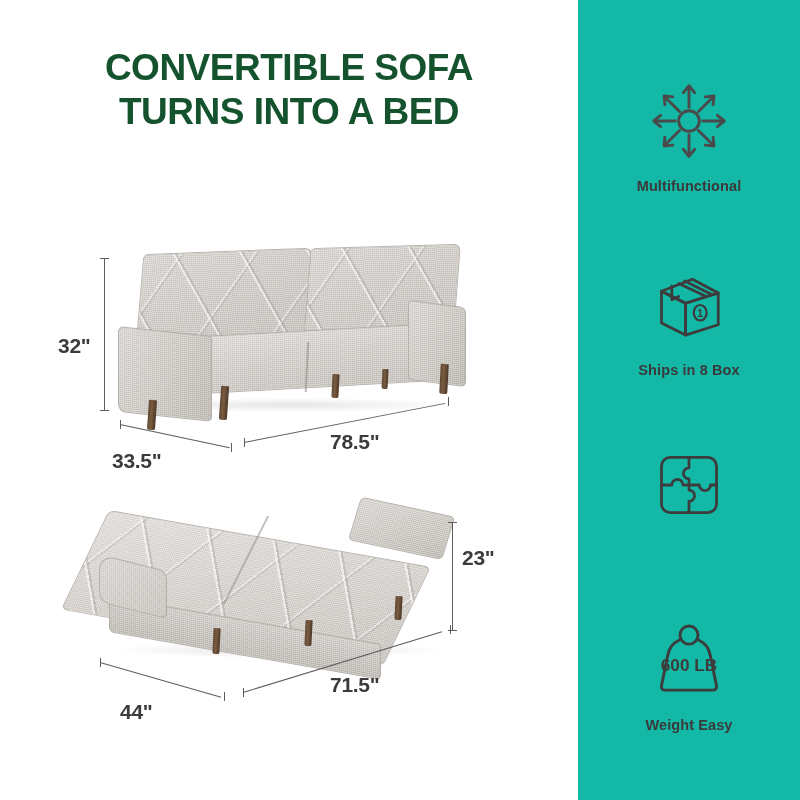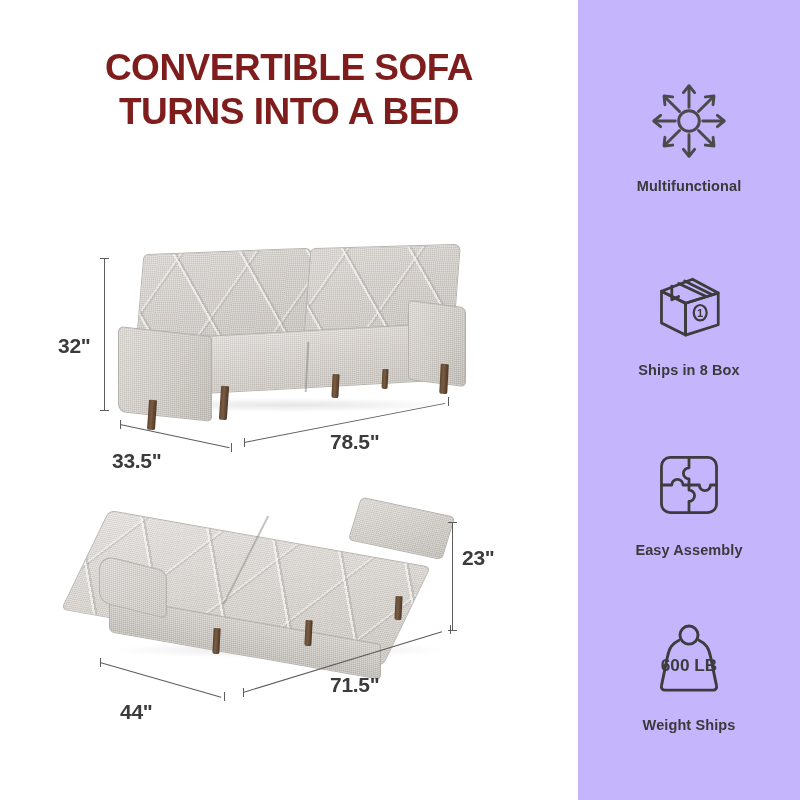--- a/index.html
+++ b/index.html
@@ -26,21 +26,21 @@
 
   #page-title {
     position: absolute;
     left: 0; top: 46px;
     width: 578px;
     text-align: center;
     font-size: 37px;
     line-height: 44px;
     font-weight: bold;
     letter-spacing: -0.5px;
-    color: #7f1d1d;
+    color: #14532d;
     white-space: pre-line;
   }
 
   
   .figure { position: absolute; }
 
   
   #sofa-figure { left: 110px; top: 248px; width: 360px; height: 180px; }
 
   .sofa-shadow {
@@ -205,21 +205,21 @@
     color: #3b3b3b;
     letter-spacing: -0.3px;
     white-space: nowrap;
   }
 
   
   #sidebar {
     position: absolute;
     left: 578px; top: 0;
     width: 222px; height: 800px;
-    background: #c4b5fd;
+    background: #14b8a6;
   }
   .feature {
     position: absolute;
     left: 0; width: 222px;
     text-align: center;
   }
   #feature-0 { top: 78px; }
   #feature-1 { top: 262px; }
   #feature-2 { top: 442px; }
   #feature-3 { top: 617px; }
@@ -400,28 +400,27 @@
                    L50 82"></path>
 
           <path d="M18 50 L30 50
                    a6.5 6.5 0 1 1 13 0
                    L50 50
                    M50 50 L62 50
                    a6.5 6.5 0 1 0 13 0
                    L82 50"></path>
         </g>
       </svg>
-      <span class="feature-label">Easy Assembly</span>
     </div>
 
     <div class="feature" id="feature-3">
       <svg class="feature-icon" viewBox="0 0 100 100">
         <g fill="none" stroke="#3c3c3c" stroke-width="3.4" stroke-linejoin="round" stroke-linecap="round">
           <circle cx="50" cy="21" r="10.5"></circle>
           <path d="M38.5 27 C30 31 27 36 25 46 L18 80 a4 4 0 0 0 4 5 L78 85 a4 4 0 0 0 4 -5 L75 46 C73 36 70 31 61.5 27"></path>
         </g>
         <text x="50" y="63" text-anchor="middle" font-family="Liberation Sans, sans-serif" font-size="20" font-weight="bold" fill="#3c3c3c" id="weight-badge">600 LB</text>
       </svg>
-      <span class="feature-label">Weight Ships</span>
+      <span class="feature-label">Weight Easy</span>
     </div>
 
   </div>
 </div>
 
 </body></html>

